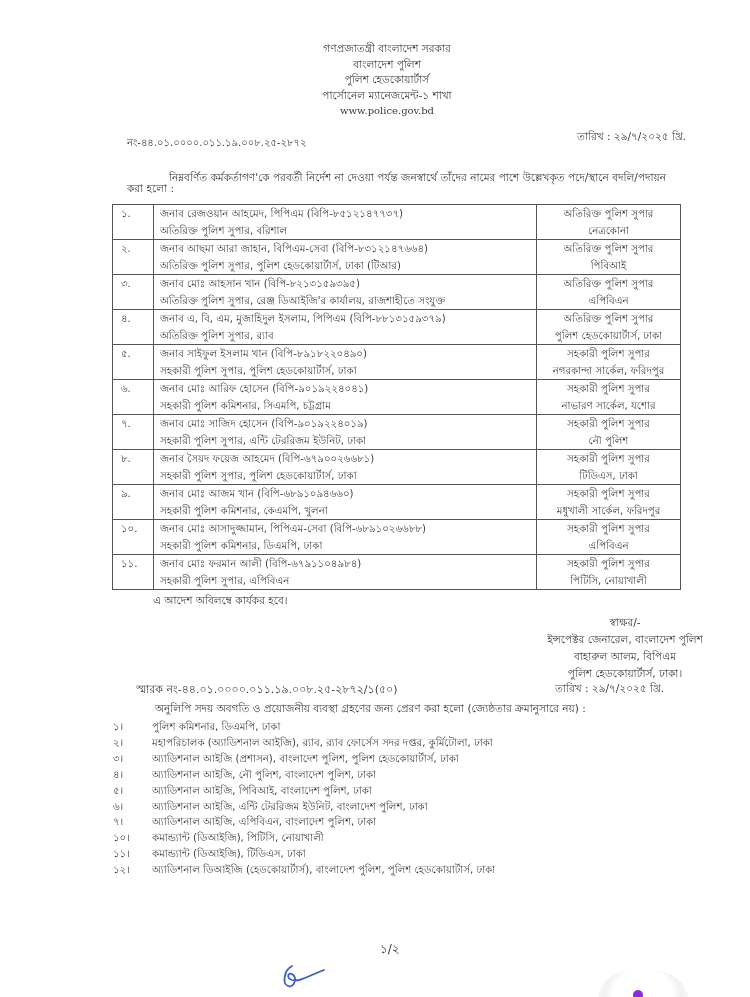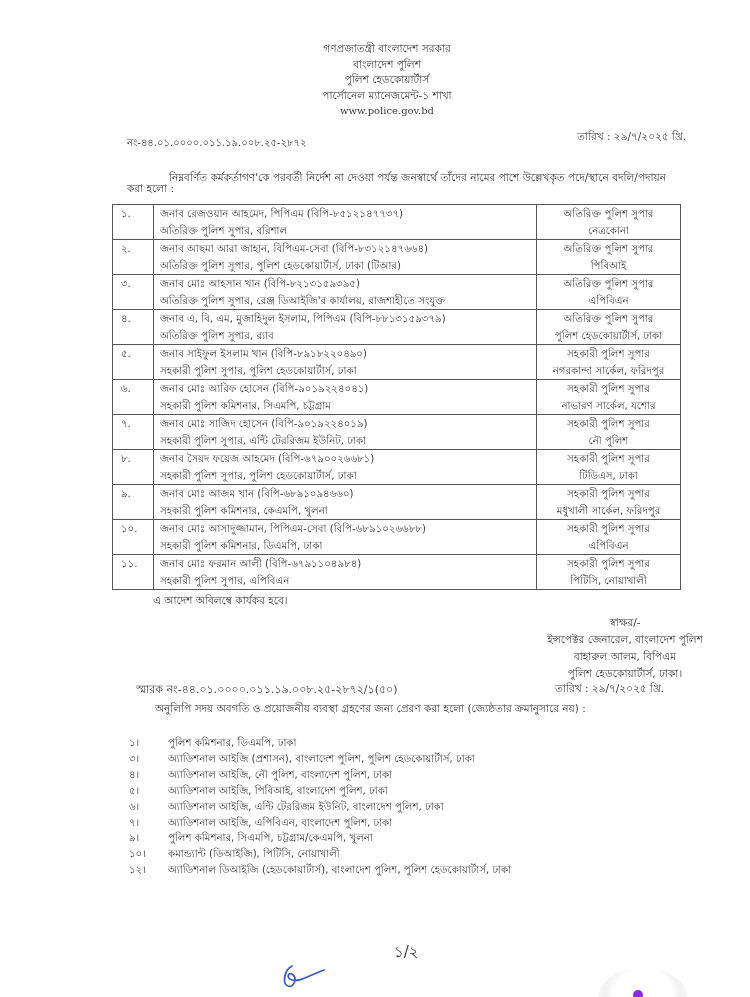--- a/index.html
+++ b/index.html
@@ -16,24 +16,24 @@
   table.orders { position:absolute; left:112px; top:204px; width:569px; border-collapse:collapse; }
   table.orders td { border:1px solid #555; vertical-align:top; font-size:10.2px; line-height:17px; padding:0 6px; }
   table.orders td.sl { width:26px; padding-left:8px; }
   table.orders td.name { width:370px; }
   table.orders td.post { text-align:center; }
   .effect { position:absolute; left:153px; top:593px; font-size:10.5px; }
   .sig { position:absolute; left:520px; top:614px; width:210px; text-align:center; line-height:17px; font-size:10.5px; }
   .memo2 { position:absolute; left:128px; top:681px; font-size:11px;margin-left:8px; }
   .date2 { position:absolute; left:555px; top:681px; font-size:10.5px; }
   .copy-intro { position:absolute; left:155px; top:701px; font-size:10.5px; }
-  .copy-list { position:absolute; left:113px; top:719px; margin:16px; padding:0; list-style:none; }
+  .copy-list { position:absolute; left:113px; top:719px; margin:0; padding:0; list-style:none; }
   .copy-list li { font-size:10.2px; line-height:15.9px; white-space:nowrap; }
   .copy-list .n { display:inline-block; width:39px; }
-  .pageno { position:absolute; left:394px; top:940px; font-size:15px; }
+  .pageno { position:absolute; left:380px; top:940px; font-size:12px; }
   .signature-mark { position:absolute; left:280px; top:960px; }
   .fab { position:absolute; left:598px; top:968px; width:90px; height:60px; border-radius:50%;
          background:radial-gradient(circle, #ffffff 55%, #f1f1f1 70%, #ffffff 100%); }
   .fab-dot { position:absolute; left:633px; top:990px; width:10px; height:10px; border-radius:50%; background:#8a2be2; }
 </style>
 </head>
 <body>
 
 <div class="page">
 
@@ -186,27 +186,28 @@
     <div>পুলিশ হেডকোয়ার্টার্স, ঢাকা।</div>
   </div>
 
   <div class="memo2">স্মারক নং-৪৪.০১.০০০০.০১১.১৯.০০৮.২৫-২৮৭২/১(৫০)</div>
   <div class="date2">তারিখ : ২৯/৭/২০২৫ খ্রি.</div>
 
   <div class="copy-intro">অনুলিপি সদয় অবগতি ও প্রয়োজনীয় ব্যবস্থা গ্রহণের জন্য প্রেরণ করা হলো (জ্যেষ্ঠতার ক্রমানুসারে নয়) :</div>
 
   <ul class="copy-list" id="copy-list">
       <li><span class="n">১।</span><span>পুলিশ কমিশনার, ডিএমপি, ঢাকা</span></li>
+      <li><span class="n">২।</span><span>মহাপরিচালক (অ্যাডিশনাল আইজি), র‍্যাব, র‍্যাব ফোর্সেস সদর দপ্তর, কুর্মিটোলা, ঢাকা</span></li>
       <li><span class="n">৩।</span><span>অ্যাডিশনাল আইজি (প্রশাসন), বাংলাদেশ পুলিশ, পুলিশ হেডকোয়ার্টার্স, ঢাকা</span></li>
       <li><span class="n">৪।</span><span>অ্যাডিশনাল আইজি, নৌ পুলিশ, বাংলাদেশ পুলিশ, ঢাকা</span></li>
       <li><span class="n">৫।</span><span>অ্যাডিশনাল আইজি, পিবিআই, বাংলাদেশ পুলিশ, ঢাকা</span></li>
       <li><span class="n">৬।</span><span>অ্যাডিশনাল আইজি, এন্টি টেররিজম ইউনিট, বাংলাদেশ পুলিশ, ঢাকা</span></li>
       <li><span class="n">৭।</span><span>অ্যাডিশনাল আইজি, এপিবিএন, বাংলাদেশ পুলিশ, ঢাকা</span></li>
-      <li><span class="n">৯।</span><span>পুলিশ কমিশনার, সিএমপি, চট্টগ্রাম/কেএমপি, খুলনা</span></li>
       <li><span class="n">১০।</span><span>কমান্ড্যান্ট (ডিআইজি), পিটিসি, নোয়াখালী</span></li>
+      <li><span class="n">১১।</span><span>কমান্ড্যান্ট (ডিআইজি), টিডিএস, ঢাকা</span></li>
       <li><span class="n">১২।</span><span>অ্যাডিশনাল ডিআইজি (হেডকোয়ার্টার্স), বাংলাদেশ পুলিশ, পুলিশ হেডকোয়ার্টার্স, ঢাকা</span></li>
     </ul>
 
   <div class="pageno">১/২</div>
 
   <svg class="signature-mark" width="70" height="30" viewBox="0 0 70 30">
     <path d="M12 6 C4 10, 2 24, 8 26 C14 28, 18 18, 12 14 C8 12, 6 18, 12 20 C20 22, 28 16, 44 10" stroke="#3b5bc4" stroke-width="1.8" fill="none" stroke-linecap="round"></path>
   </svg>
 
   <div class="fab"></div>

